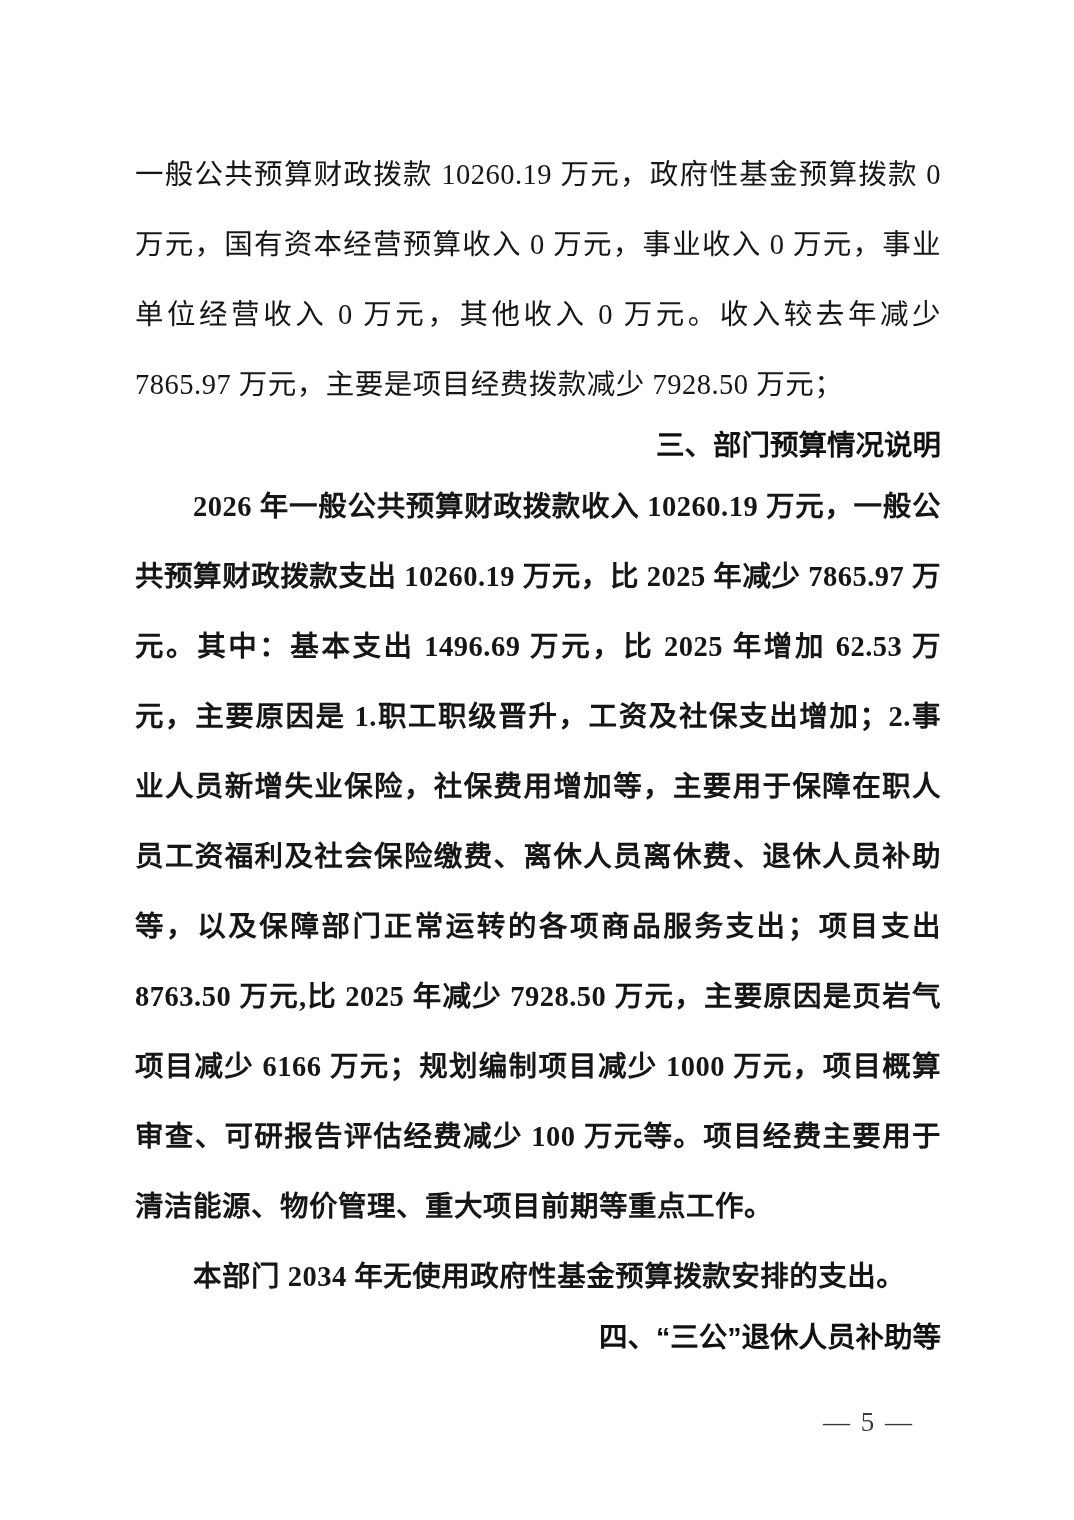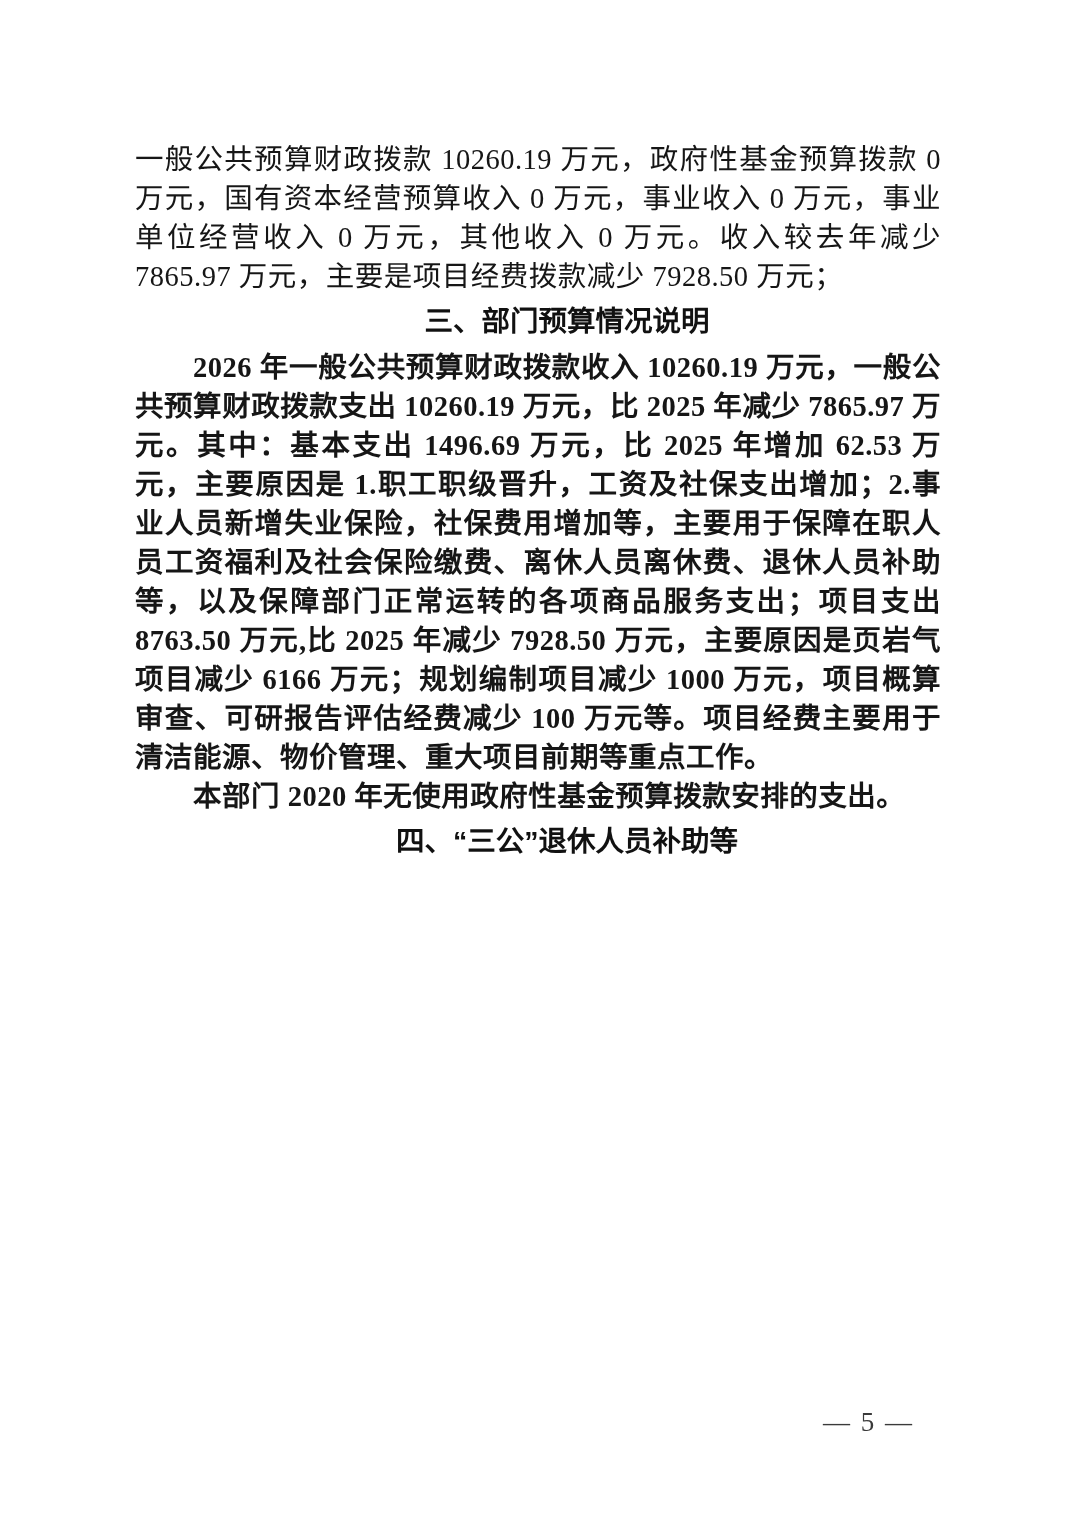--- a/index.html
+++ b/index.html
@@ -24,36 +24,36 @@
   }
   .content {
     position: absolute;
     left: 135px;
     top: 140px;
     width: 806px;
   }
   .para {
     margin: 0;
     font-size: 28.5px;
-    line-height: 39px;
+    line-height: 70px;
     text-align: justify;
     letter-spacing: 0.5px;
   }
   .para.indent {
     text-indent: 58px;
     font-weight: bold;
   }
   .sec-heading {
     margin: 0;
     font-family: "Liberation Sans", "DejaVu Sans", sans-serif;
     font-weight: bold;
     font-size: 28.5px;
     line-height: 51.5px;
     text-indent: 58px;
-    text-align: center;
+    text-align: right;
     color: #111111;
   }
   .lead-label {
     
     letter-spacing: 1px;
   }
   .page-footer {
     position: absolute;
     top: 1402px;
     right: 160px;
@@ -71,20 +71,20 @@
 <div class="page">
   <div class="content">
 
     <p class="para">一般公共预算财政拨款 10260.19 万元，政府性基金预算拨款 0 万元，国有资本经营预算收入 0 万元，事业收入 0 万元，事业单位经营收入 0 万元，其他收入 0 万元。收入较去年减少 7865.97 万元，主要是项目经费拨款减少 7928.50 万元；</p>
 
 
     <h2 class="sec-heading">三、部门预算情况说明</h2>
 
     <p class="para indent">2026 年一般公共预算财政拨款收入 10260.19 万元，一般公共预算财政拨款支出 10260.19 万元，比 2025 年减少 7865.97 万元。其中：基本支出 1496.69 万元，比 2025 年增加 62.53 万元，主要原因是 1.职工职级晋升，工资及社保支出增加；2.事业人员新增失业保险，社保费用增加等，主要用于保障在职人员工资福利及社会保险缴费、离休人员离休费、退休人员补助等，以及保障部门正常运转的各项商品服务支出；项目支出 8763.50 万元,比 2025 年减少 7928.50 万元，主要原因是页岩气项目减少 6166 万元；规划编制项目减少 1000 万元，项目概算审查、可研报告评估经费减少 100 万元等。项目经费主要用于清洁能源、物价管理、重大项目前期等重点工作。</p>
 
-    <p class="para indent">本部门 2020 年无使用政府性基金预算拨款安排的支出。</p>
+    <p class="para indent">本部门 2034 年无使用政府性基金预算拨款安排的支出。</p>
 
     <h2 class="sec-heading">四、“三公”退休人员补助等</h2>
 
   </div>
 
   <div class="page-footer">— 5 —</div>
 </div>
 
 </body></html>

